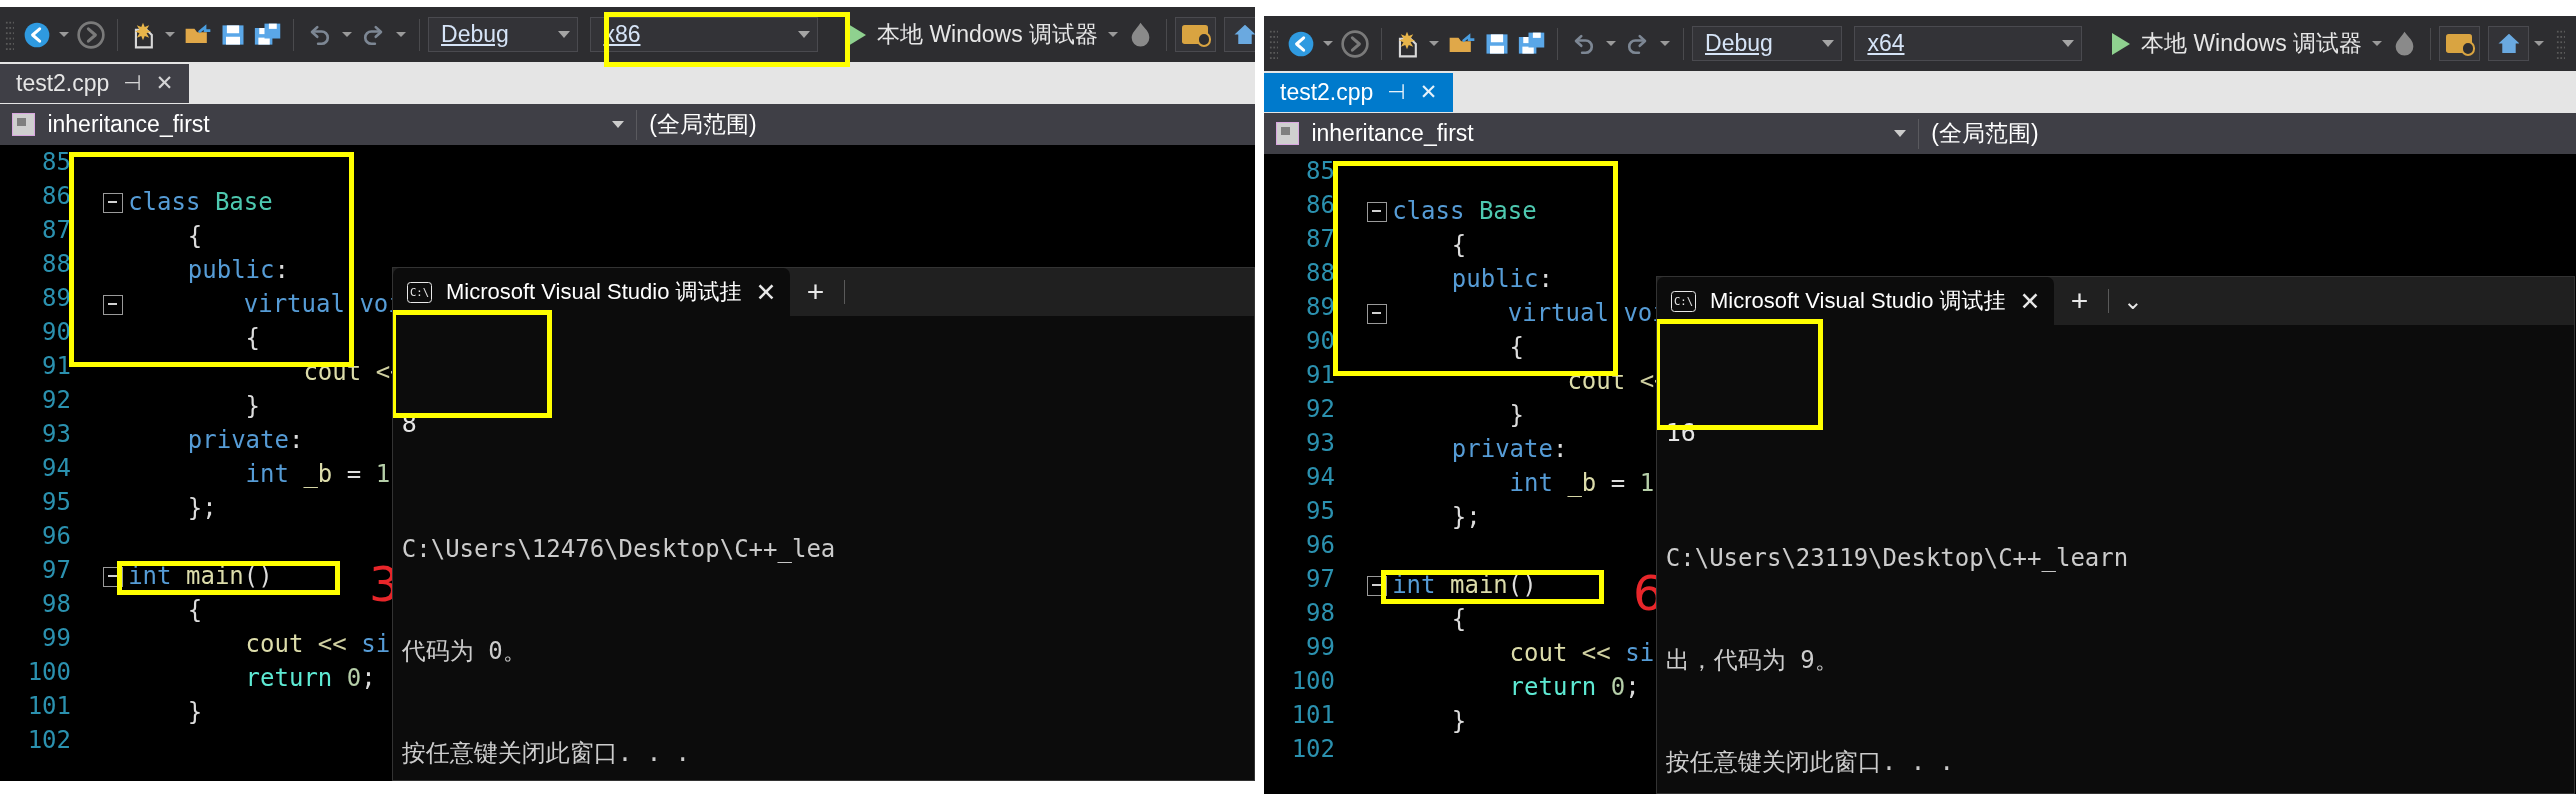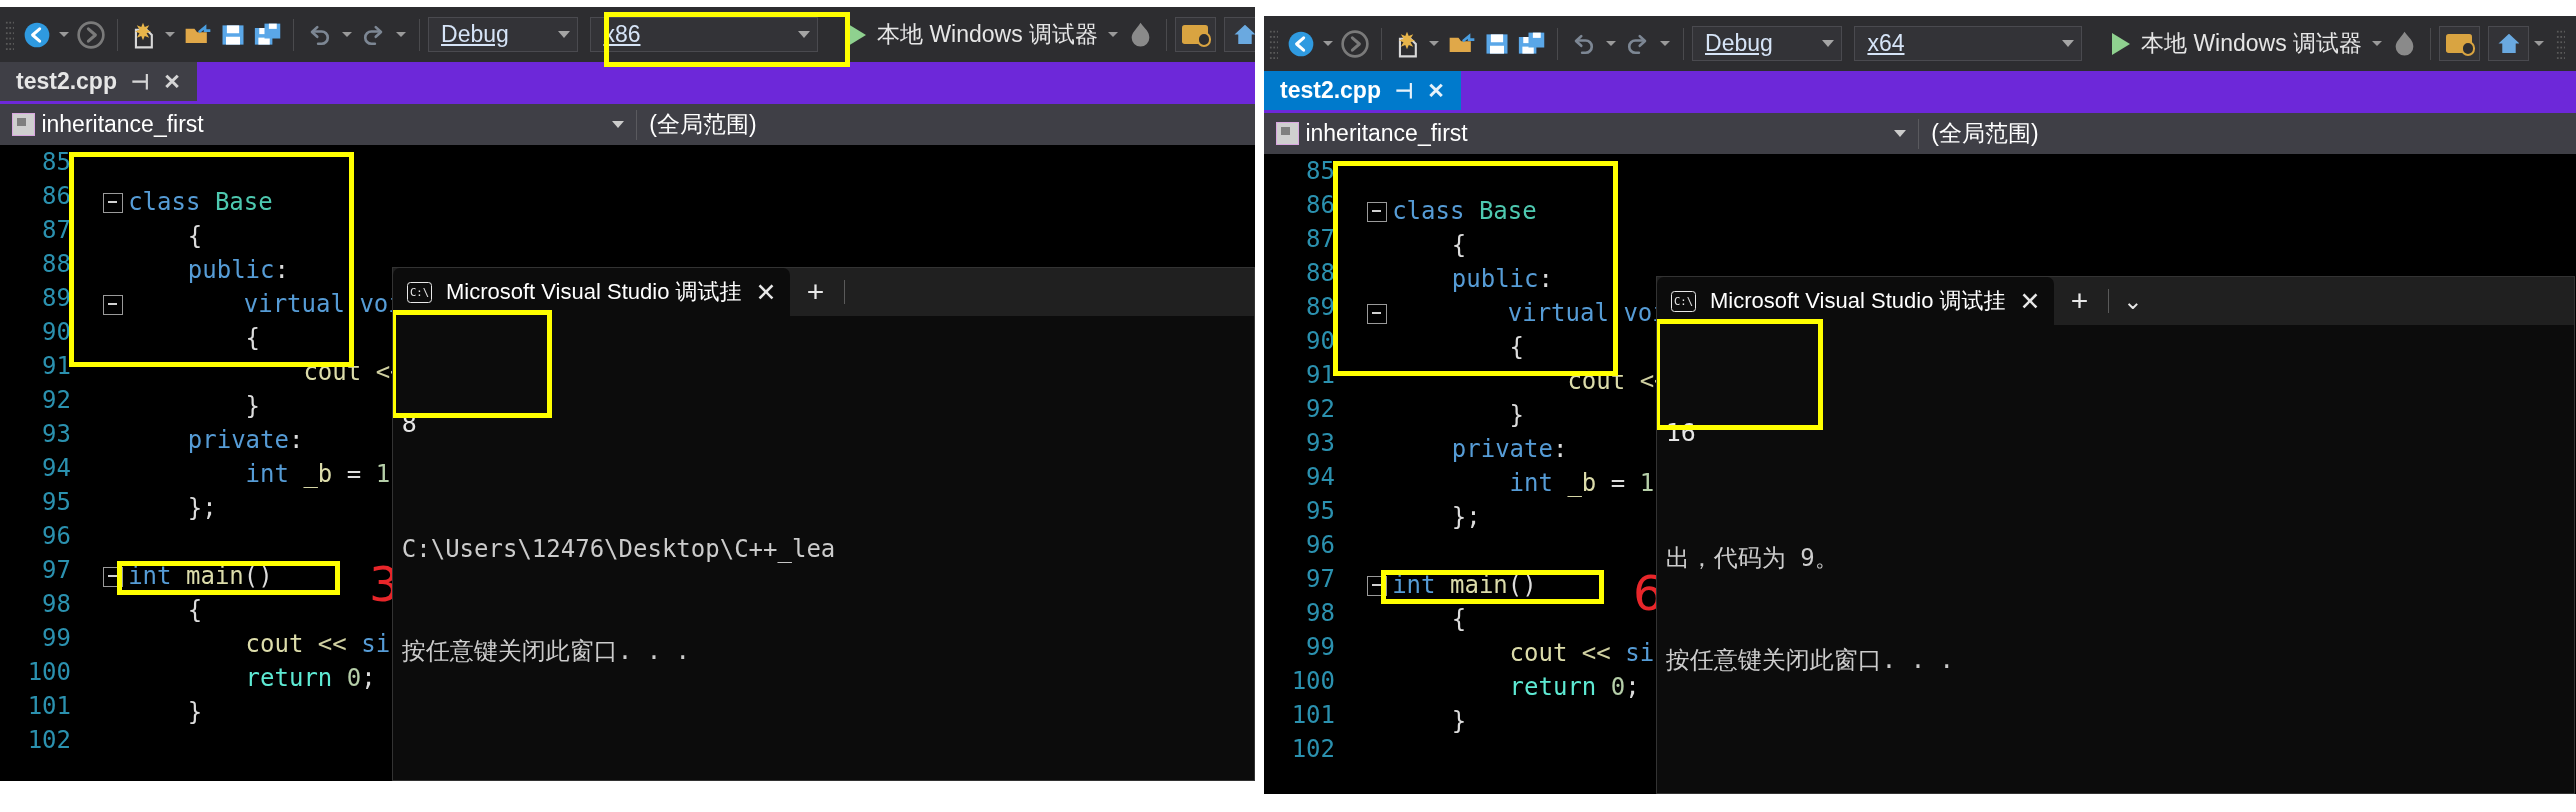--- a/index.html
+++ b/index.html
@@ -86,36 +86,36 @@
   .run-label { color:#e6e6e6; font-size:23px; white-space:nowrap; }
 
   
   .hl-plat {
     position: absolute;
     border: 5.3px solid #ffff00;
     pointer-events: none;
   }
 
   
-  .tabstrip { height: 42px; background:#6d28d9; display:flex; align-items:flex-start;font-weight:bold; }
+  .tabstrip { height: 42px; background:#e5e5e5; display:flex; align-items:center; }
   .doc-tab {
     height: 39px; display:flex; align-items:center; gap: 14px;
     padding: 0 16px; font-size: 23px;
   }
   .tab-inactive { background:#3f3f46; color:#e6e6e6; }
   .tab-active   { background:#007acc; color:#ffffff; }
   .pin-icon, .close-icon { font-size: 21px; opacity: .9; }
 
   
   .navbar {
     height: 41px; background:#3f3f46; display:flex; align-items:center;
     color:#ffffff; font-size:23px;
   }
   .nav-item {
-    display:flex; align-items:center; gap:6px;
+    display:flex; align-items:center; gap:12px;
     padding: 0 12.4px; height:100%;
     position: relative;
   }
   .nav-proj { flex: 0 0 auto; }
   .nav-icon {
     width: 23px; height: 23px; border: 1.8px solid #d9a6e0;
     background: #cfcfcf; position: relative; flex:0 0 auto;
   }
   .nav-icon:after {
     content:""; position:absolute; left:3.5px; top:3.5px;
@@ -455,20 +455,21 @@
           <span class="con-icon">C:\</span>
           <span>Microsoft Visual Studio 调试挂</span>
           <span class="con-x">✕</span>
         </div>
         <div class="con-plus">+</div>
         <div class="con-divider"></div>
       </div>
       <div class="con-body">
         <div class="con-out-num" style="padding:10.6px 0 23px 5.3px;">8</div>
         <div style="padding-left:5.3px;">C:\Users\12476\Desktop\C++_lea</div>
+        <div style="padding-left:5.3px;">代码为 0。</div>
         <div style="padding-left:5.3px;">按任意键关闭此窗口. . .</div>
         
       </div>
 
       <div class="hl-out" style="position:absolute; left:-1.8px; top:42px; width:161px; height:108px;"></div>
     </div>
   </div>
 
   <div class="vs-white-gap" style="left:1255px; top:0; width:8.8px; height:812px;"></div>
 
@@ -725,20 +726,21 @@
           <span class="con-icon">C:\</span>
           <span>Microsoft Visual Studio 调试挂</span>
           <span class="con-x">✕</span>
         </div>
         <div class="con-plus">+</div>
         <div class="con-divider"></div>
         <div class="con-chev">⌄</div>
       </div>
       <div class="con-body">
         <div class="con-out-num" style="padding:10.6px 0 23px 5.3px;">16</div>
+        <div style="padding-left:5.3px;">C:\Users\23119\Desktop\C++_learn</div>
         <div style="padding-left:5.3px;">出，代码为 9。</div>
         <div style="padding-left:5.3px;">按任意键关闭此窗口. . .</div>
         
       </div>
       <div class="hl-out" style="position:absolute; left:-1.8px; top:42px; width:168px; height:111px;"></div>
     </div>
   </div>
 
 </div>
 

